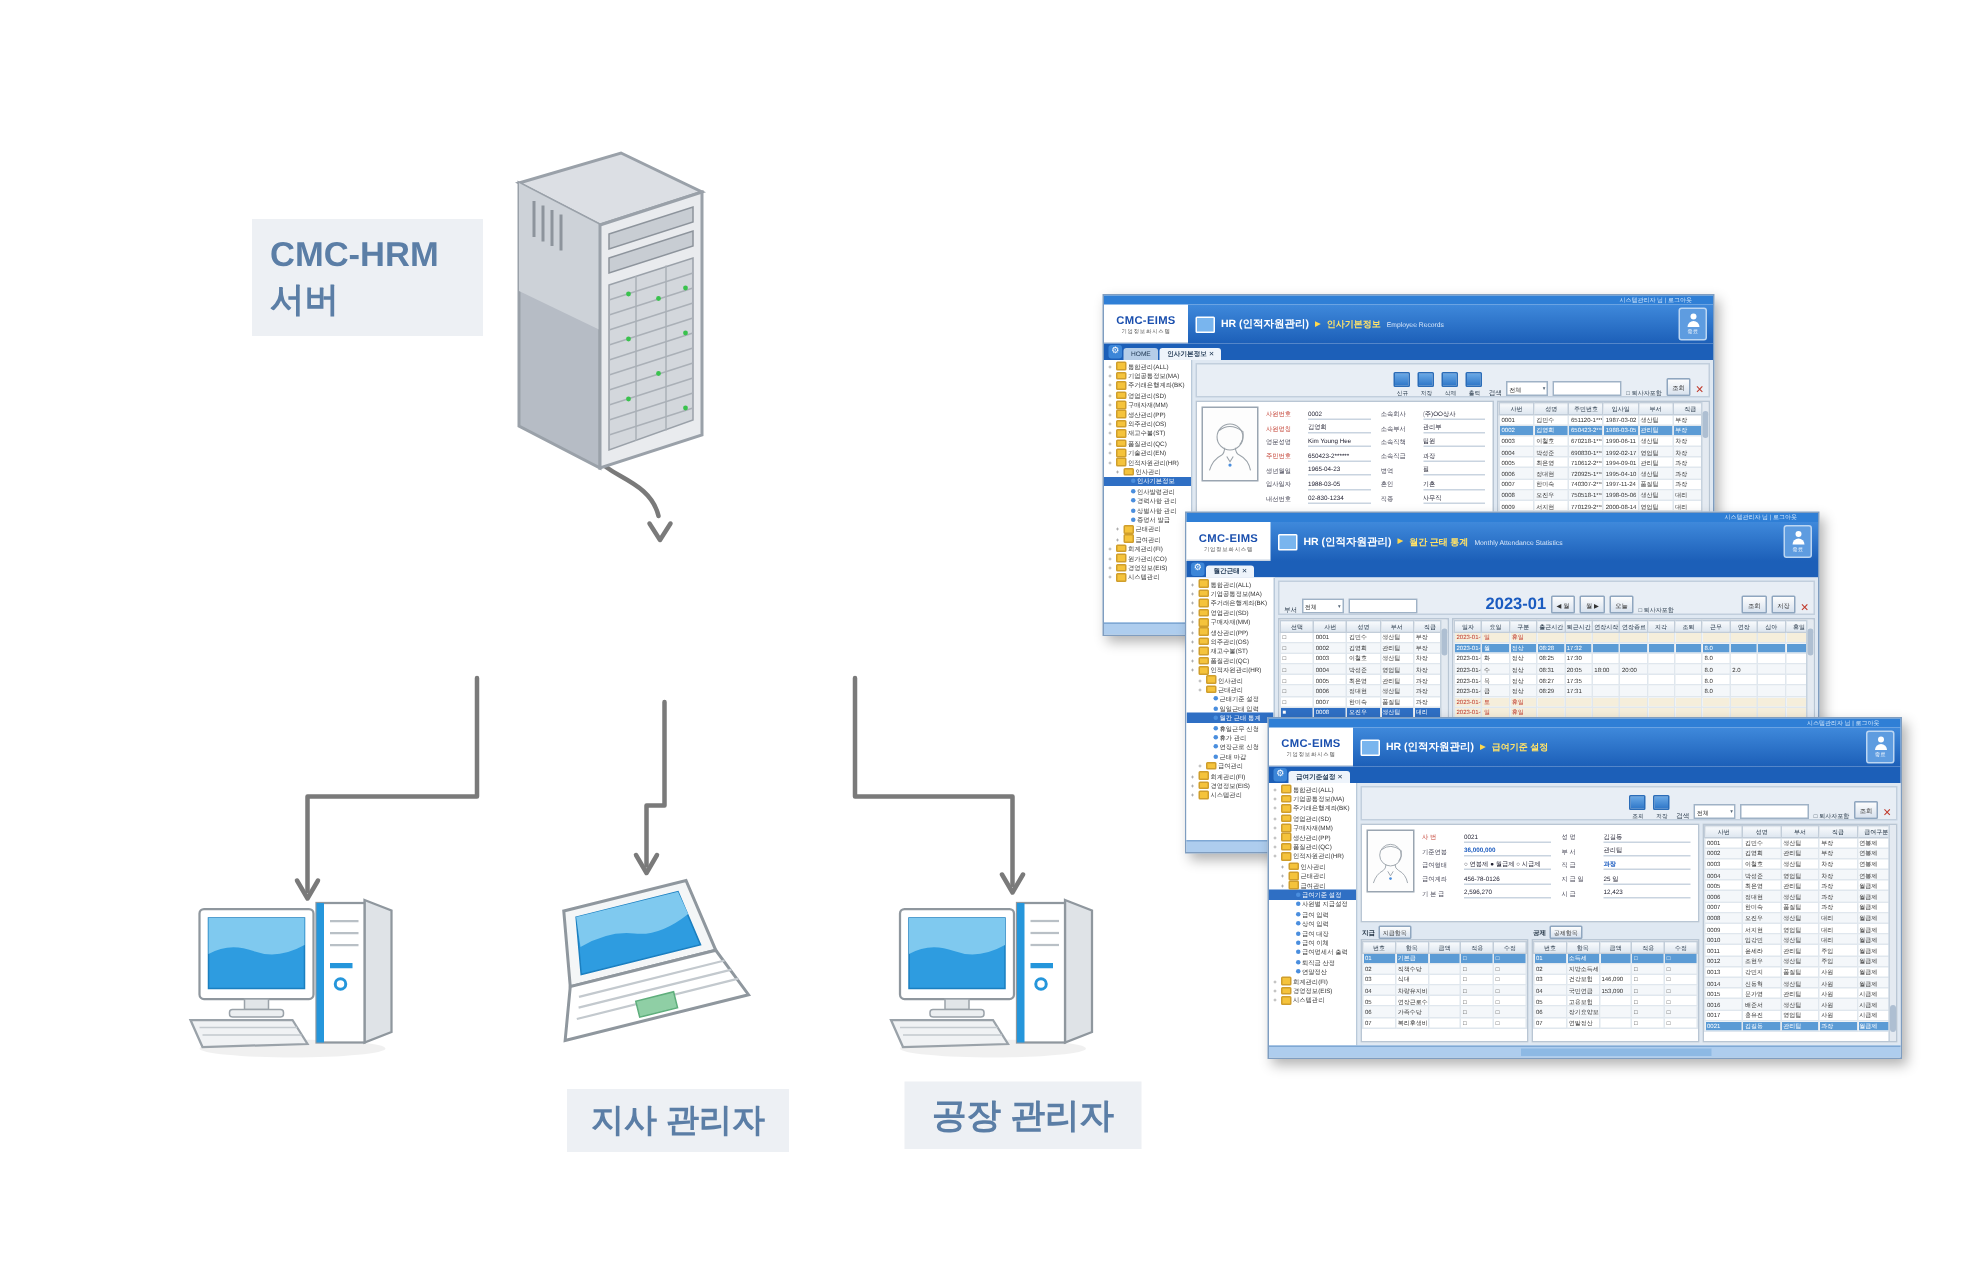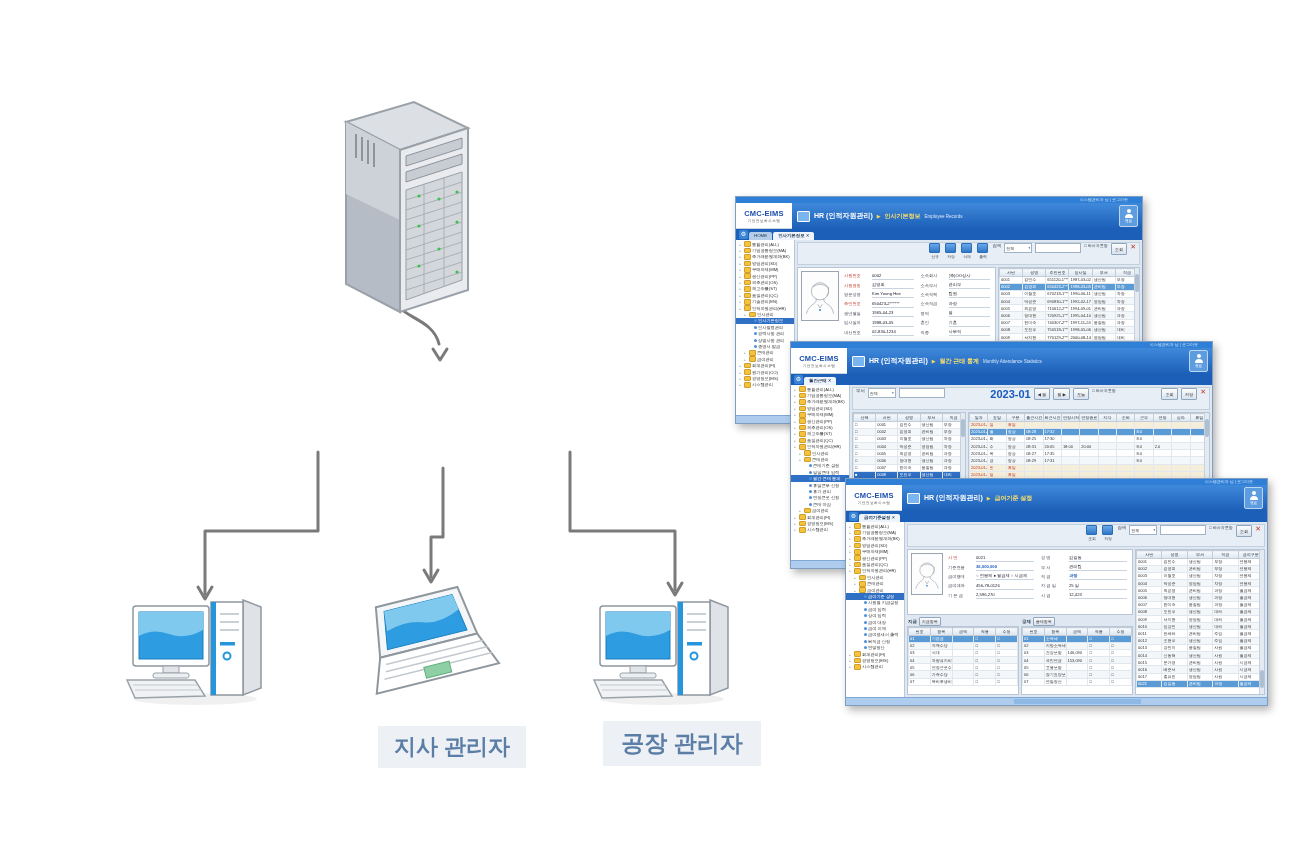--- a/index.html
+++ b/index.html
@@ -47,21 +47,21 @@
   .wtab{background:#b5cde8;color:#223a55;font-size:4.4px;padding:1px 5px;border-radius:2px 2px 0 0;line-height:6px;white-space:nowrap;}
   .wtab.active{background:#eef4fb;font-weight:bold;}
   .win-body{flex:1;display:flex;min-height:0;background:#dfe8f2;}
   .tree{width:58px;background:#fff;border-right:1px solid #b9c9da;overflow:hidden;padding:1px 0;flex:none;}
   .ti{display:flex;align-items:center;gap:1.5px;height:6.4px;white-space:nowrap;font-size:4.2px;color:#333;}
   .ti .exp{color:#777;font-size:4px;width:4px;text-align:center;flex:none;}
   .ti .fold{width:5px;height:3.6px;background:#f5c33b;border:1px solid #cf9e2c;border-radius:1px;flex:none;}
   .ti .dot{width:3px;height:3px;background:#4a8ede;border-radius:50%;flex:none;}
   .ti.sel{background:#2f6fc4;color:#fff;}
   .content{flex:1;display:flex;flex-direction:column;min-width:0;padding:2px;gap:2px;}
-  .toolbar{height:21px;background:#e8eef5;border:1px solid #c2cfdd;display:flex;align-items:flex-start;
+  .toolbar{height:21px;background:#e8eef5;border:1px solid #c2cfdd;display:flex;align-items:flex-end;
            padding:0 3px;gap:3px;flex:none;}
   .sp{flex:1;}
   .tb-btns{display:flex;gap:3px;}
   .tbtn{width:13px;display:flex;flex-direction:column;align-items:center;gap:1px;}
   .tbtn .ic{width:9px;height:8px;background:linear-gradient(#6aa9e6,#2f77c8);border:1px solid #2a6cb8;border-radius:1px;}
   .tbtn .lb{font-size:3.8px;color:#345;white-space:nowrap;}
   .mini-lbl{font-size:4.4px;color:#234;white-space:nowrap;}
   .mini-select{width:24px;height:8px;background:#fff;border:1px solid #9fb2c6;font-size:4px;
                display:flex;align-items:center;justify-content:space-between;padding:0 1px;}
   .mini-select .dd{color:#567;font-size:3.5px;}
@@ -209,20 +209,23 @@
   <svg class="icon-abs" style="left:125px;top:596px" width="150" height="112" viewBox="0 0 150 112">
       <use href="#pc-def"></use>
     </svg>
   <svg class="icon-abs" style="left:360px;top:592px;transform:rotate(-14deg)" width="150" height="100" viewBox="0 0 150 100">
       <use href="#laptop-def"></use>
     </svg>
   <svg class="icon-abs" style="left:592px;top:596px" width="150" height="112" viewBox="0 0 150 112">
       <use href="#pc-def"></use>
     </svg>
 
+  <div class="dlabel" id="server-label">
+    <span><span>CMC-HRM</span><br><span>서버</span></span>
+  </div>
   <div class="dlabel clabel" id="label-factory">공장 관리자</div>
   <div class="dlabel clabel" id="label-branch">지사 관리자</div>
 
   <div class="win" style="left:735px;top:196px;width:406px;height:226px;z-index:1">
     <div class="win-strip">
       <span class="strip-txt">시스템관리자 님 | 로그아웃</span>
     </div>
     <div class="win-head">
       <div class="logo-box">
         <div class="logo">CMC-EIMS</div>

